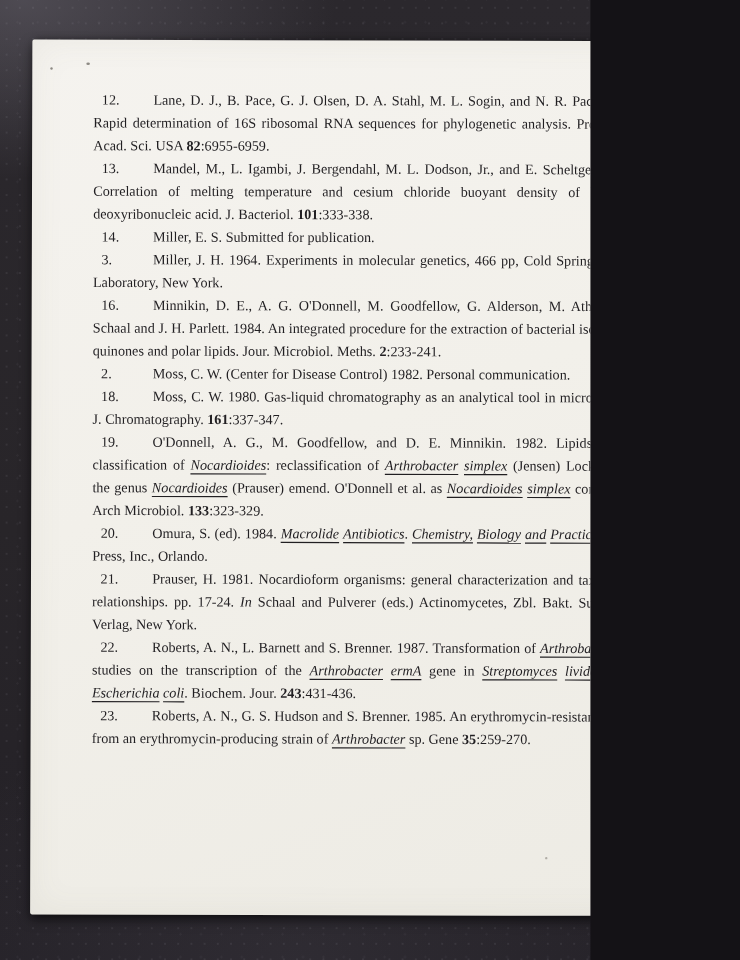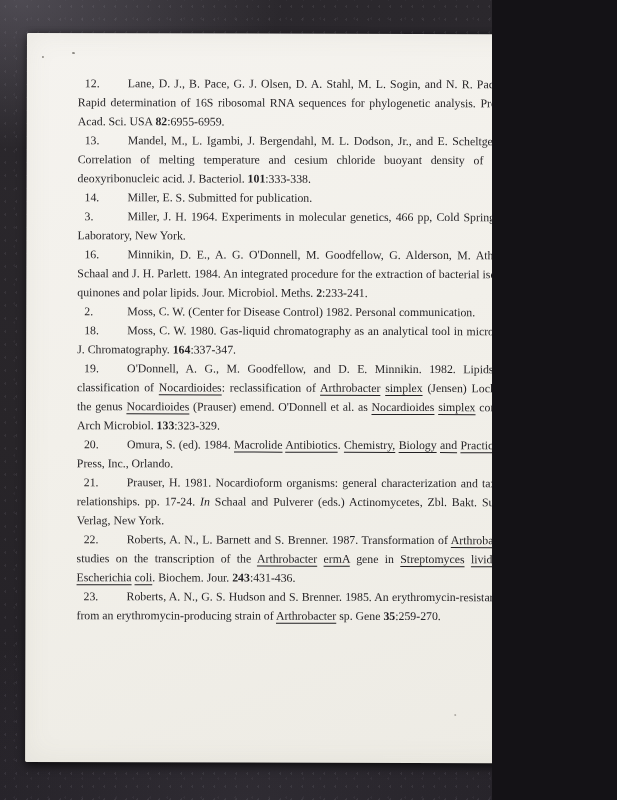--- a/index.html
+++ b/index.html
@@ -51,21 +51,21 @@
     left: 51px; right: 57px; top: 41px;
     color: #211f22;
     font-size: 11.8px;
     line-height: 19px;
     text-align: justify;
   }
   p.ref { margin: 0; text-indent: 7px; }
   .ref-num { display: inline-block; width: 43px; text-indent: 0; }
   .seg-b { font-weight: bold; }
   .seg-i { font-style: italic; }
-  .seg-u { text-decoration: underline; text-decoration-thickness: 1px; text-underline-offset: 2.5px; }
+  .seg-u { text-decoration: underline; text-decoration-thickness: 1px; text-underline-offset: 2.5px; font-style: italic; }
   .page-number {
     position: absolute;
     top: 660px; right: 61px;
     font-size: 16px;
     color: #38363a;
     letter-spacing: 1px;
   }
   .speck {
     position: absolute;
     width: 2px; height: 2px;
@@ -85,21 +85,21 @@
     <span class="speck s1"></span>
     <span class="speck s2"></span>
     <span class="speck s3"></span>
     <div class="content">
         <p class="ref"><span class="ref-num">12.</span><span>Lane, D. J., B. Pace, G. J. Olsen, D. A. Stahl, M. L. Sogin, and N. R. Pace. 1985. Rapid determination of 16S ribosomal RNA sequences for phylogenetic analysis. Proc. Natl. Acad. Sci. USA </span><span class="seg-b">82</span><span>:6955-6959.</span></p>
         <p class="ref"><span class="ref-num">13.</span><span>Mandel, M., L. Igambi, J. Bergendahl, M. L. Dodson, Jr., and E. Scheltgen. 1970. Correlation of melting temperature and cesium chloride buoyant density of bacterial deoxyribonucleic acid. J. Bacteriol. </span><span class="seg-b">101</span><span>:333-338.</span></p>
         <p class="ref"><span class="ref-num">14.</span><span>Miller, E. S. Submitted for publication.</span></p>
         <p class="ref"><span class="ref-num">3.</span><span>Miller, J. H. 1964. Experiments in molecular genetics, 466 pp, Cold Spring Harbor Laboratory, New York.</span></p>
         <p class="ref"><span class="ref-num">16.</span><span>Minnikin, D. E., A. G. O'Donnell, M. Goodfellow, G. Alderson, M. Athalye, A. Schaal and J. H. Parlett. 1984. An integrated procedure for the extraction of bacterial isoprenoid quinones and polar lipids. Jour. Microbiol. Meths. </span><span class="seg-b">2</span><span>:233-241.</span></p>
         <p class="ref"><span class="ref-num">2.</span><span>Moss, C. W. (Center for Disease Control) 1982. Personal communication.</span></p>
-        <p class="ref"><span class="ref-num">18.</span><span>Moss, C. W. 1980. Gas-liquid chromatography as an analytical tool in microbiology. J. Chromatography. </span><span class="seg-b">164</span><span>:337-347.</span></p>
+        <p class="ref"><span class="ref-num">18.</span><span>Moss, C. W. 1980. Gas-liquid chromatography as an analytical tool in microbiology. J. Chromatography. </span><span class="seg-b">161</span><span>:337-347.</span></p>
         <p class="ref"><span class="ref-num">19.</span><span>O'Donnell, A. G., M. Goodfellow, and D. E. Minnikin. 1982. Lipids in the classification of </span><span class="seg-u">Nocardioides</span><span>: reclassification of </span><span class="seg-u">Arthrobacter</span><span> </span><span class="seg-u">simplex</span><span> (Jensen) Lockhead in the genus </span><span class="seg-u">Nocardioides</span><span> (Prauser) emend. O'Donnell et al. as </span><span class="seg-u">Nocardioides</span><span> </span><span class="seg-u">simplex</span><span> comb. nov. Arch Microbiol. </span><span class="seg-b">133</span><span>:323-329.</span></p>
         <p class="ref"><span class="ref-num">20.</span><span>Omura, S. (ed). 1984. </span><span class="seg-u">Macrolide</span><span> </span><span class="seg-u">Antibiotics</span><span>. </span><span class="seg-u">Chemistry,</span><span> </span><span class="seg-u">Biology</span><span> </span><span class="seg-u">and</span><span> </span><span class="seg-u">Practice</span><span>. Acad. Press, Inc., Orlando.</span></p>
         <p class="ref"><span class="ref-num">21.</span><span>Prauser, H. 1981. Nocardioform organisms: general characterization and taxonomic relationships. pp. 17-24. </span><span class="seg-i">In</span><span> Schaal and Pulverer (eds.) Actinomycetes, Zbl. Bakt. Suppl. 11. Verlag, New York.</span></p>
         <p class="ref"><span class="ref-num">22.</span><span>Roberts, A. N., L. Barnett and S. Brenner. 1987. Transformation of </span><span class="seg-u">Arthrobacter</span><span> and studies on the transcription of the </span><span class="seg-u">Arthrobacter</span><span> </span><span class="seg-u">ermA</span><span> gene in </span><span class="seg-u">Streptomyces</span><span> </span><span class="seg-u">lividans</span><span> and </span><span class="seg-u">Escherichia</span><span> </span><span class="seg-u">coli</span><span>. Biochem. Jour. </span><span class="seg-b">243</span><span>:431-436.</span></p>
         <p class="ref"><span class="ref-num">23.</span><span>Roberts, A. N., G. S. Hudson and S. Brenner. 1985. An erythromycin-resistance gene from an erythromycin-producing strain of </span><span class="seg-u">Arthrobacter</span><span> sp. Gene </span><span class="seg-b">35</span><span>:259-270.</span></p>
       </div>
     <div class="page-number">14</div>
   </div>
 </div>
 

